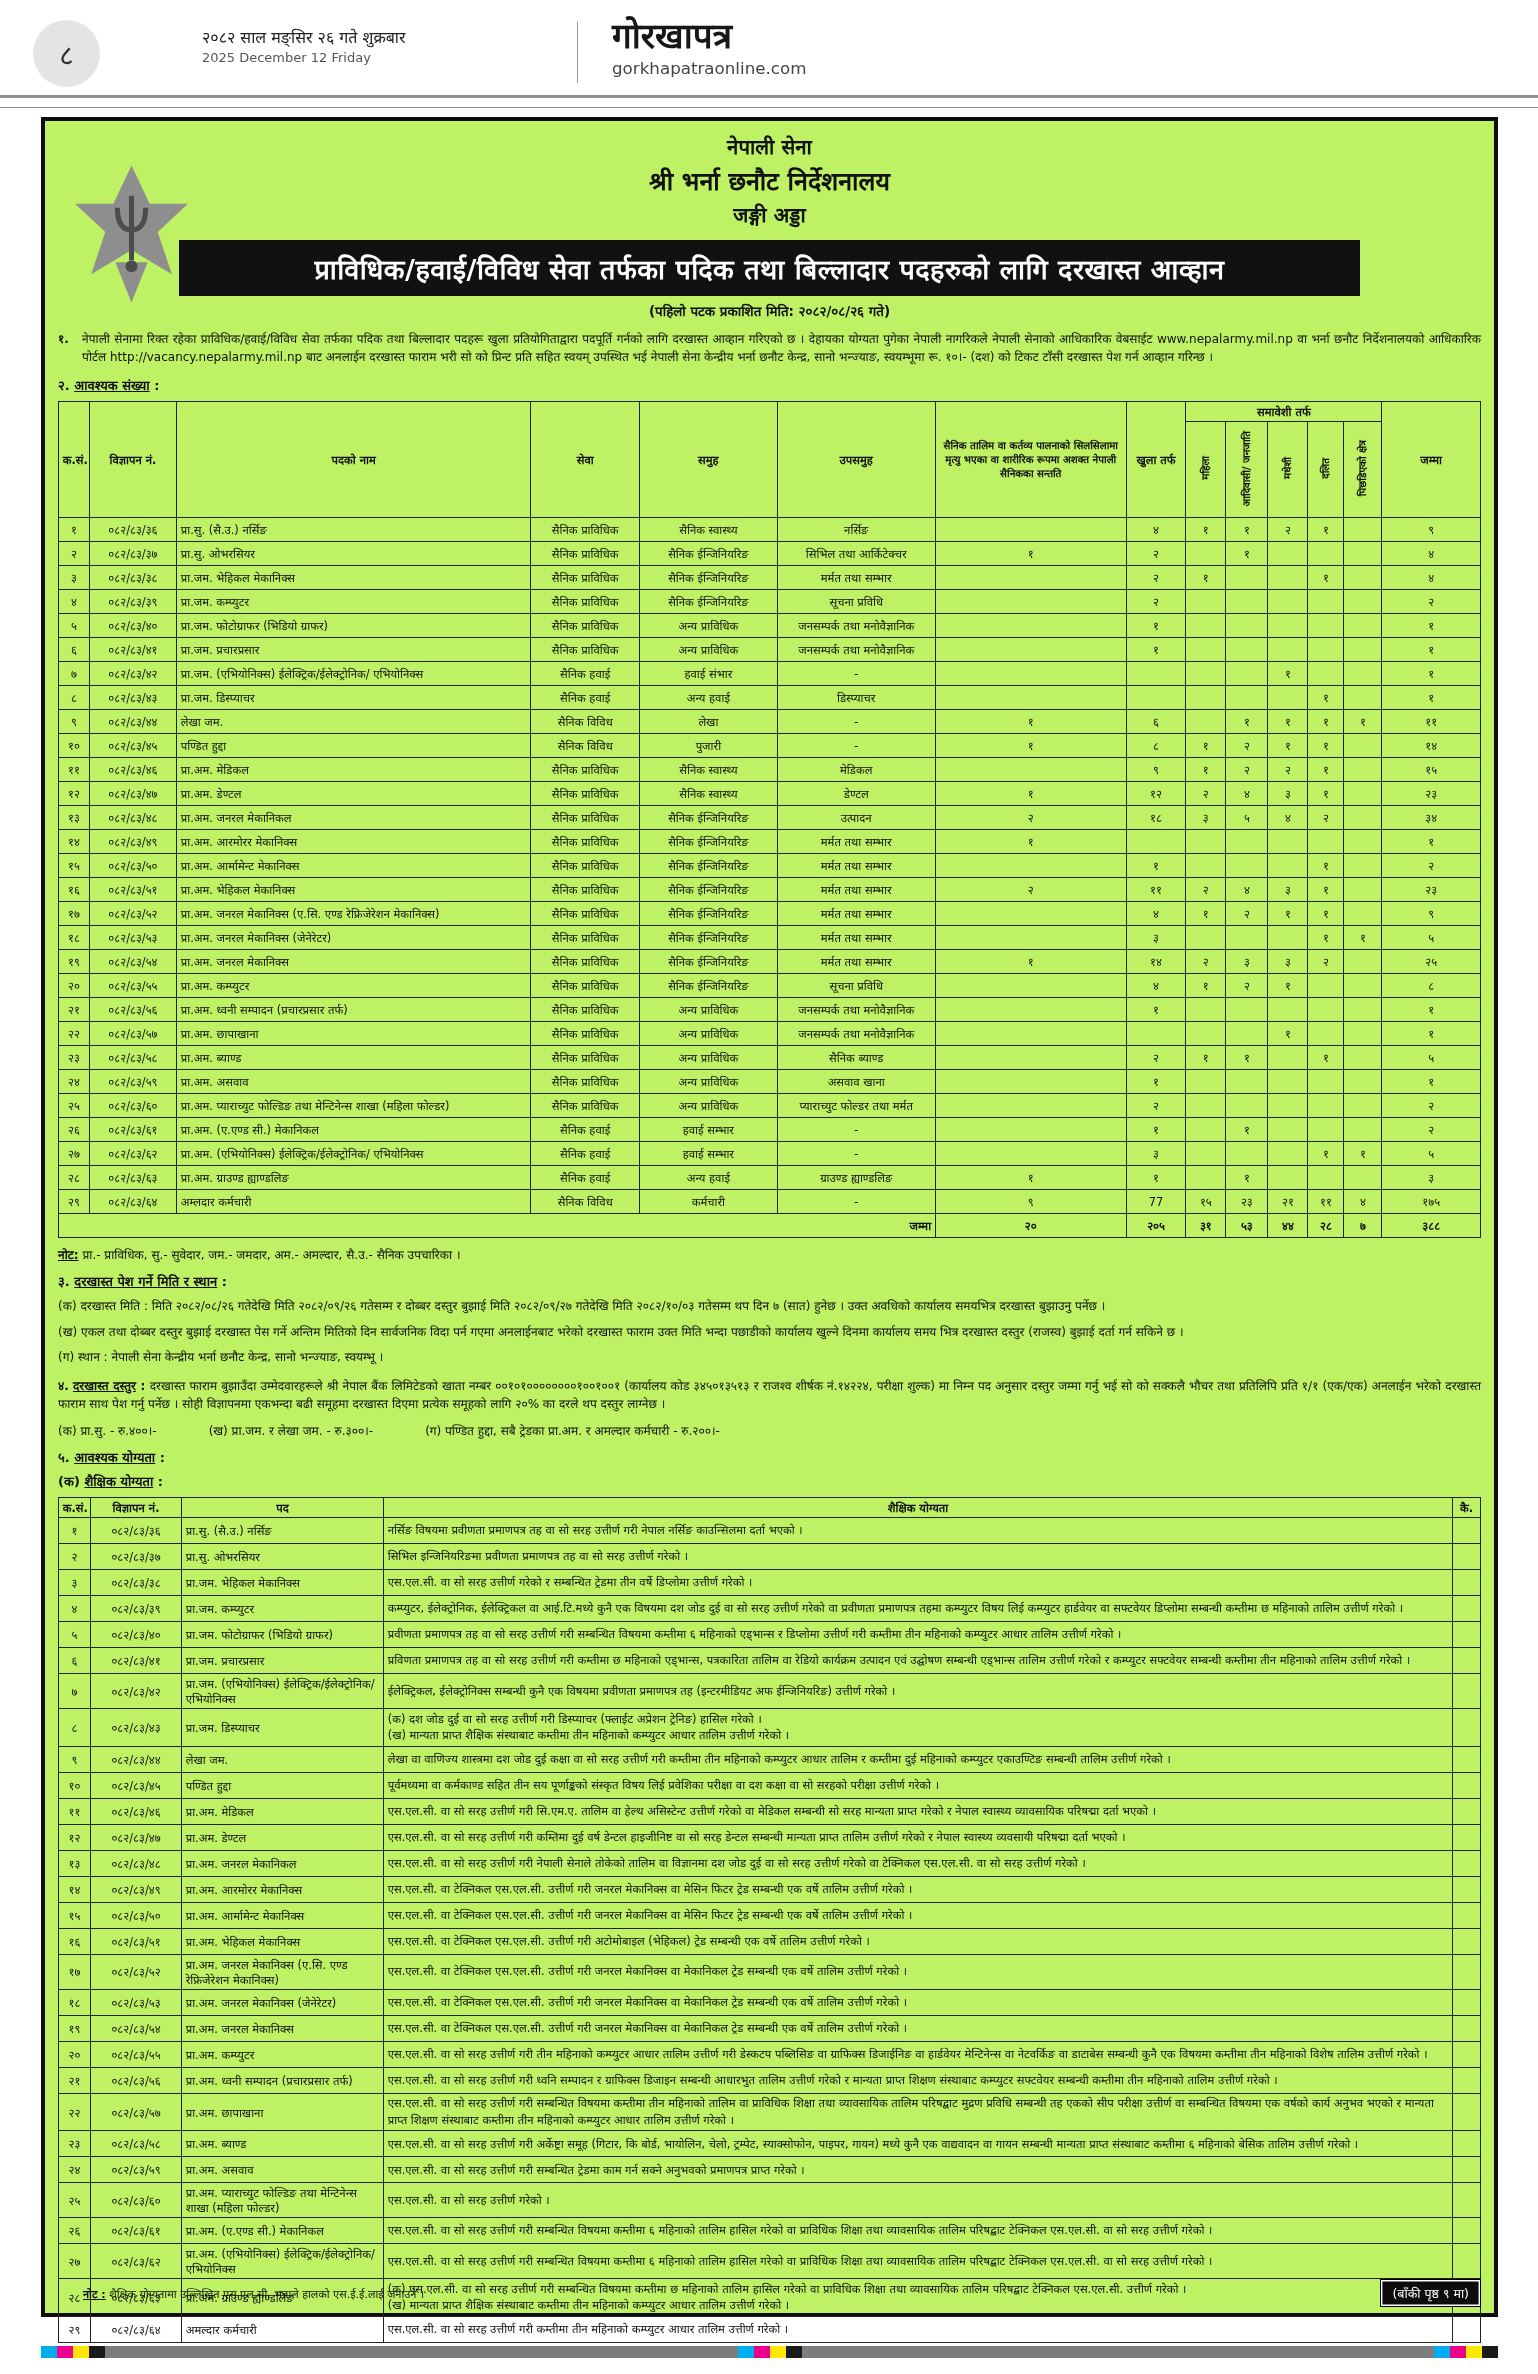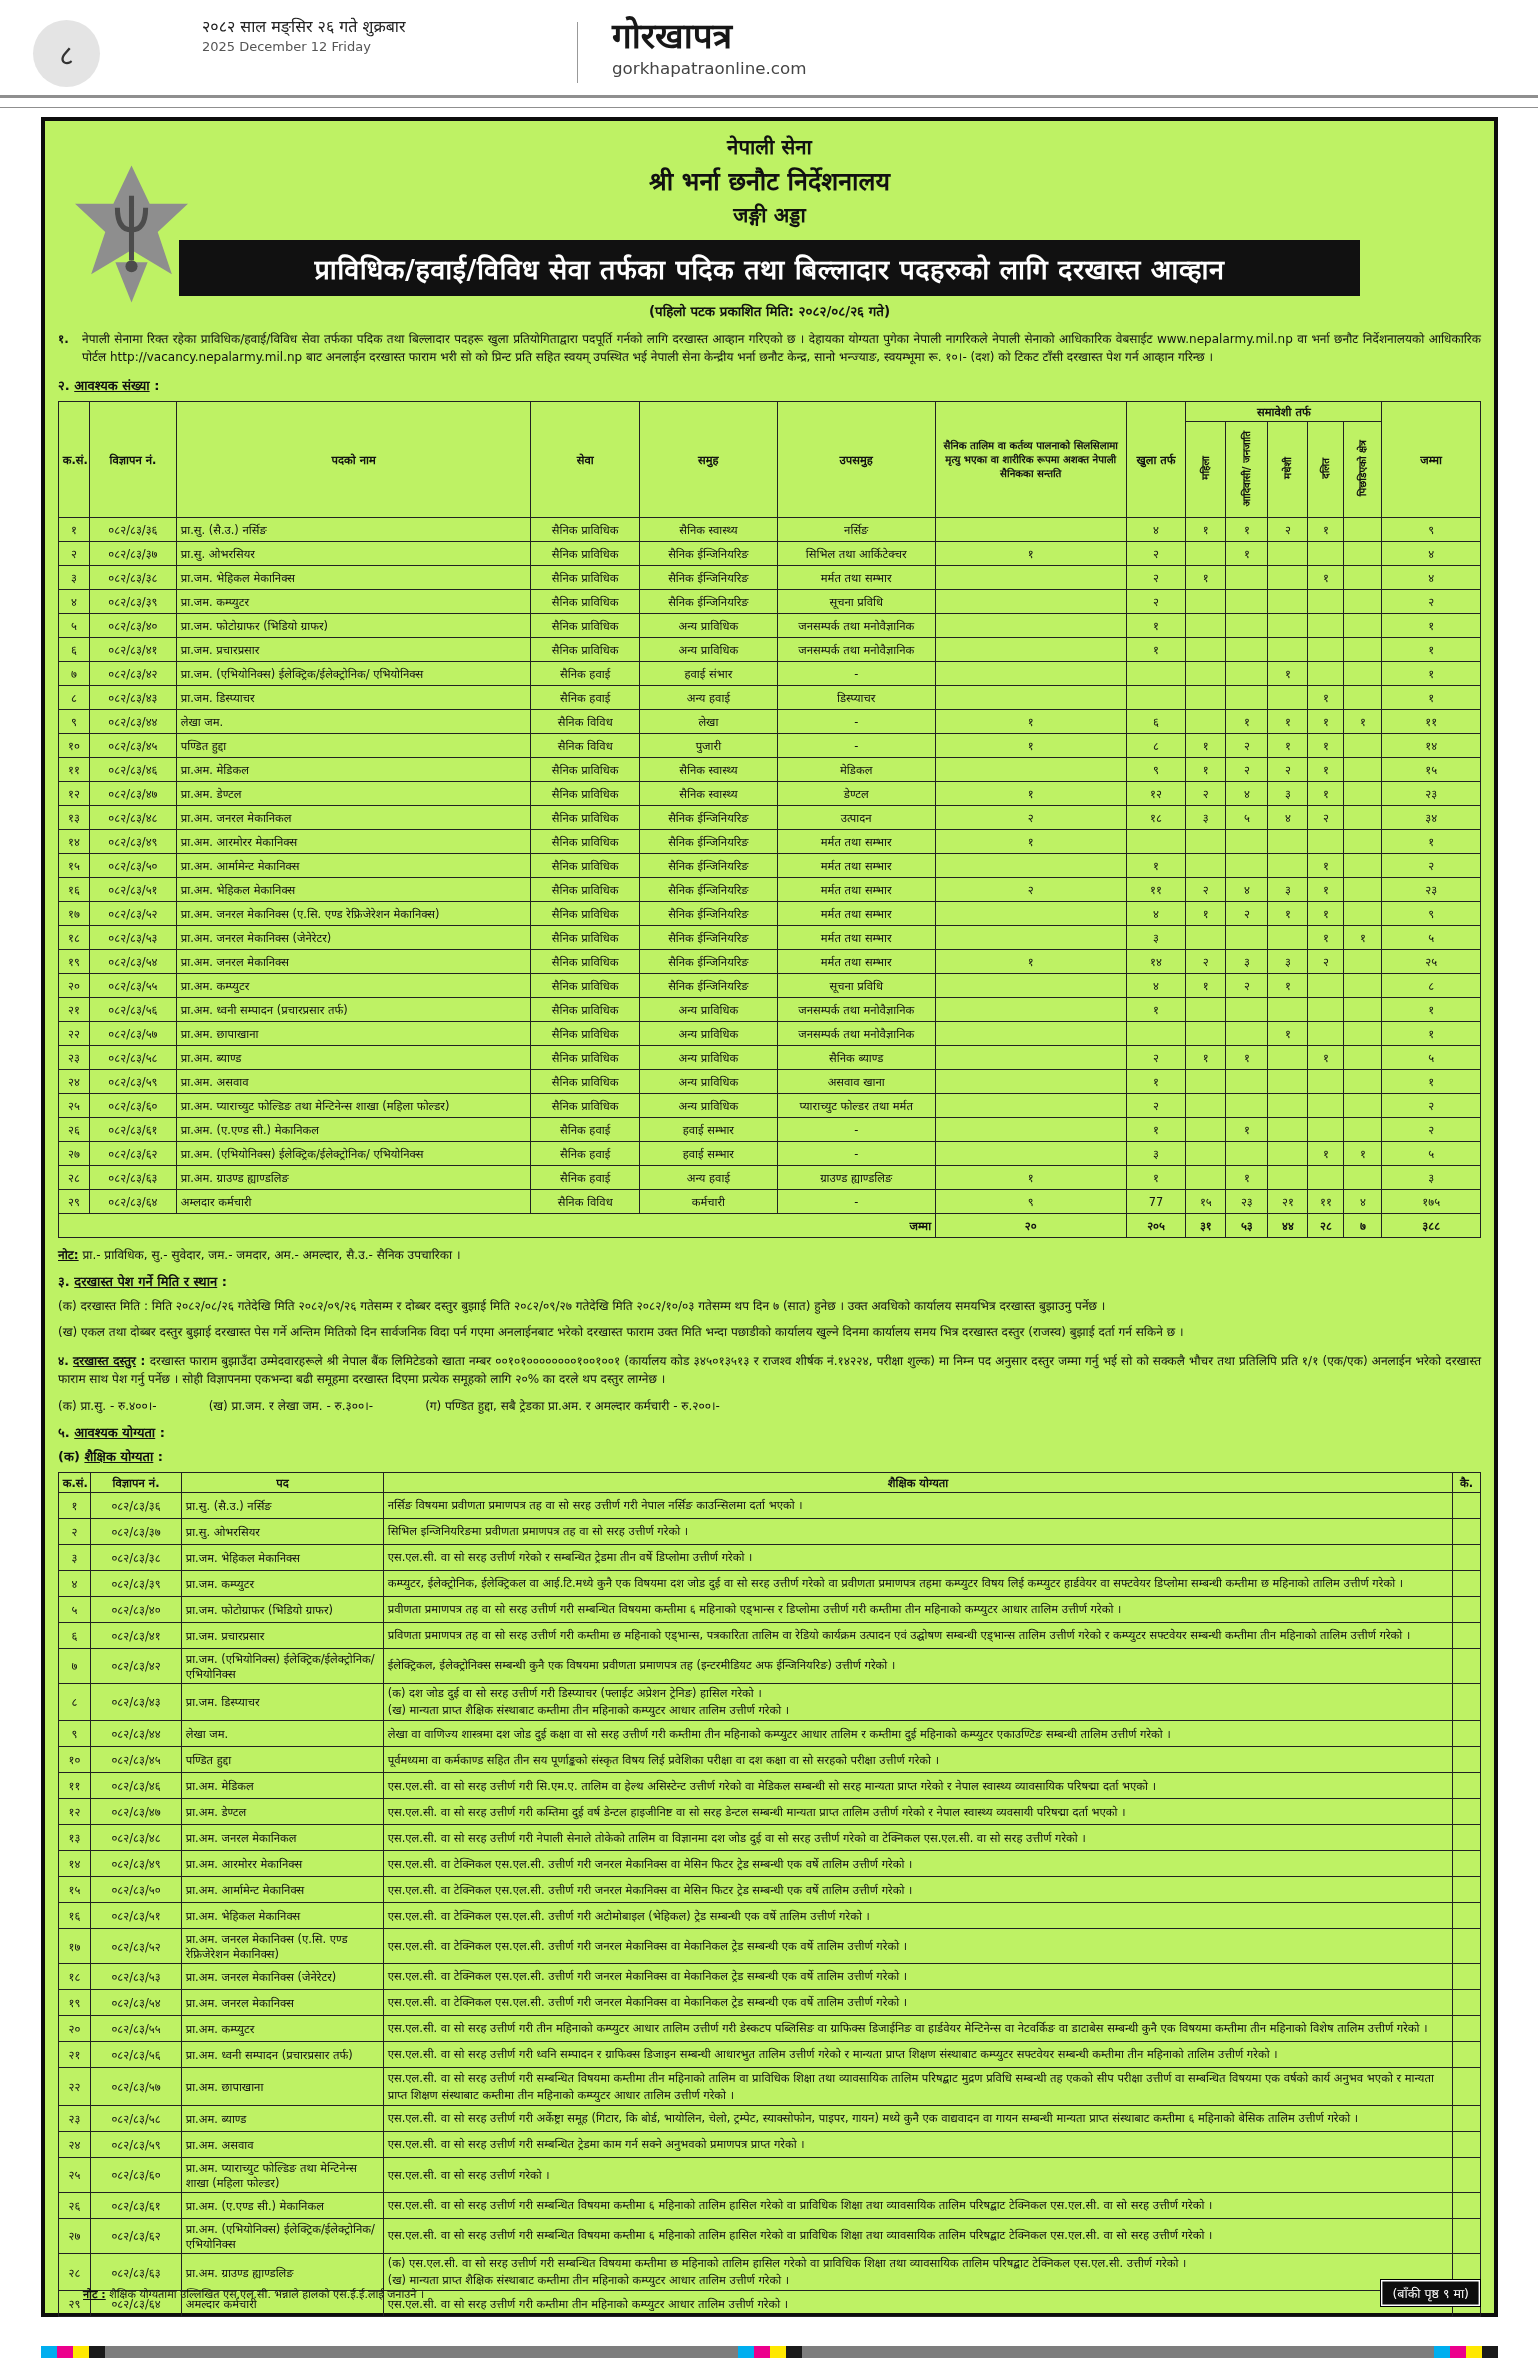--- a/index.html
+++ b/index.html
@@ -3,21 +3,21 @@
 <meta charset="utf-8">
 <style>
   html,body{margin:0;padding:0;background:#fff;}
   .page{position:relative;width:1539px;height:2375px;background:#fff;overflow:hidden;
         font-family:"DejaVu Sans","Liberation Sans",sans-serif;color:#111;}
   
   .np-header{position:absolute;top:0;left:0;right:0;height:93px;background:#fff;}
   .page-circle{position:absolute;left:33px;top:20.4px;width:67px;height:67px;border-radius:50%;
                background:#e4e4e4;display:flex;align-items:center;justify-content:center;
                font-size:28px;color:#333;}
-  .date-block{position:absolute;left:202px;top:16px;line-height:1.35;}
+  .date-block{position:absolute;left:202px;top:27px;line-height:1.35;}
   .date-np{font-size:16px;color:#222;}
   .date-en{font-size:13px;color:#555;}
   .head-divider{position:absolute;left:577px;top:22px;width:0.9px;height:61px;background:#999;}
   .masthead{position:absolute;left:612px;top:16.7px;line-height:1.1;}
   .masthead-title{font-size:35px;font-weight:bold;color:#171717;}
   .masthead-site{font-size:16.7px;color:#444;margin-top:3.7px;}
   .rules{position:absolute;top:95px;left:0;right:0;height:9.3px;
          border-top:3.7px solid #8f8f8f;border-bottom:0.9px solid #8f8f8f;}
   
   .frame{position:absolute;top:117px;left:41px;right:41px;height:2200px;
@@ -665,20 +665,21 @@
     <div class="note-line">
       <span class="lbl">नोट:</span><span> प्रा.- प्राविधिक, सु.- सुवेदार, जम.- जमदार, अम.- अमल्दार, सै.उ.- सैनिक उपचारिका ।</span>
     </div>
 
     <div class="sec-head">
       <span>३.</span>
       <span class="u">दरखास्त पेश गर्ने मिति र स्थान</span><span> :</span>
     </div>
     <div class="sub-item">(क) दरखास्त मिति : मिति २०८२/०८/२६ गतेदेखि मिति २०८२/०९/२६ गतेसम्म र दोब्बर दस्तुर बुझाई मिति २०८२/०९/२७ गतेदेखि मिति २०८२/१०/०३ गतेसम्म थप दिन ७ (सात) हुनेछ ।  उक्त अवधिको कार्यालय समयभित्र दरखास्त बुझाउनु पर्नेछ ।</div>
     <div class="sub-item">(ख) एकल तथा दोब्बर दस्तुर बुझाई दरखास्त पेस गर्ने अन्तिम मितिको दिन सार्वजनिक विदा पर्न गएमा अनलाईनबाट भरेको दरखास्त फाराम उक्त मिति भन्दा पछाडीको कार्यालय खुल्ने दिनमा कार्यालय समय भित्र दरखास्त दस्तुर (राजस्व) बुझाई दर्ता गर्न सकिने छ ।</div>
+    <div class="sub-item">(ग) स्थान : नेपाली सेना केन्द्रीय भर्ना छनौट केन्द्र, सानो भन्ज्याङ, स्वयम्भू ।</div>
 
     <div class="sub-item" style="margin-top:11px;">
       <b>४.</b>
       <b class="u" style="text-decoration:underline;">दरखास्त दस्तुर</b><b> : </b><span>दरखास्त फाराम बुझाउँदा उम्मेदवारहरूले श्री नेपाल बैंक लिमिटेडको खाता नम्बर ००१०१००००००००१००१००१ (कार्यालय कोड ३४५०१३५१३ र राजश्व शीर्षक नं.१४२२४, परीक्षा शुल्क) मा निम्न पद अनुसार दस्तुर जम्मा गर्नु भई सो को सक्कलै भौचर तथा प्रतिलिपि प्रति १/१ (एक/एक) अनलाईन भरेको दरखास्त फाराम साथ पेश गर्नु पर्नेछ । सोही विज्ञापनमा एकभन्दा बढी समूहमा दरखास्त दिएमा प्रत्येक समूहको लागि २०% का दरले थप दस्तुर लाग्नेछ ।</span>
     </div>
     <div class="fee-line">
       <span>(क) प्रा.सु. - रु.४००।-</span>
       <span>(ख) प्रा.जम. र लेखा जम. - रु.३००।-</span>
       <span>(ग) पण्डित हुद्दा, सबै ट्रेडका प्रा.अम. र अमल्दार कर्मचारी - रु.२००।-</span>
     </div>

